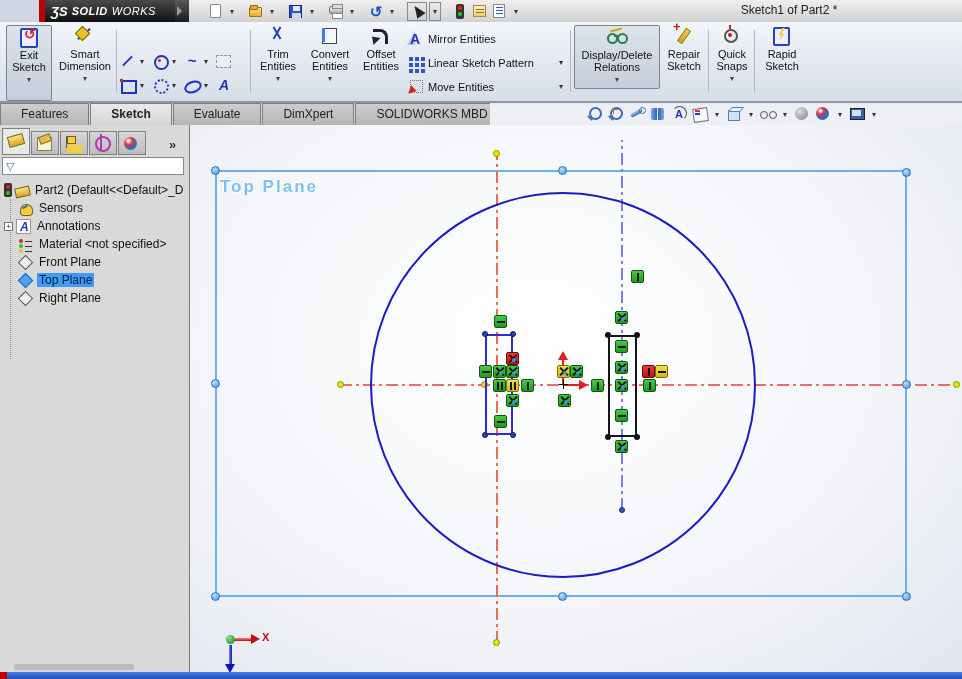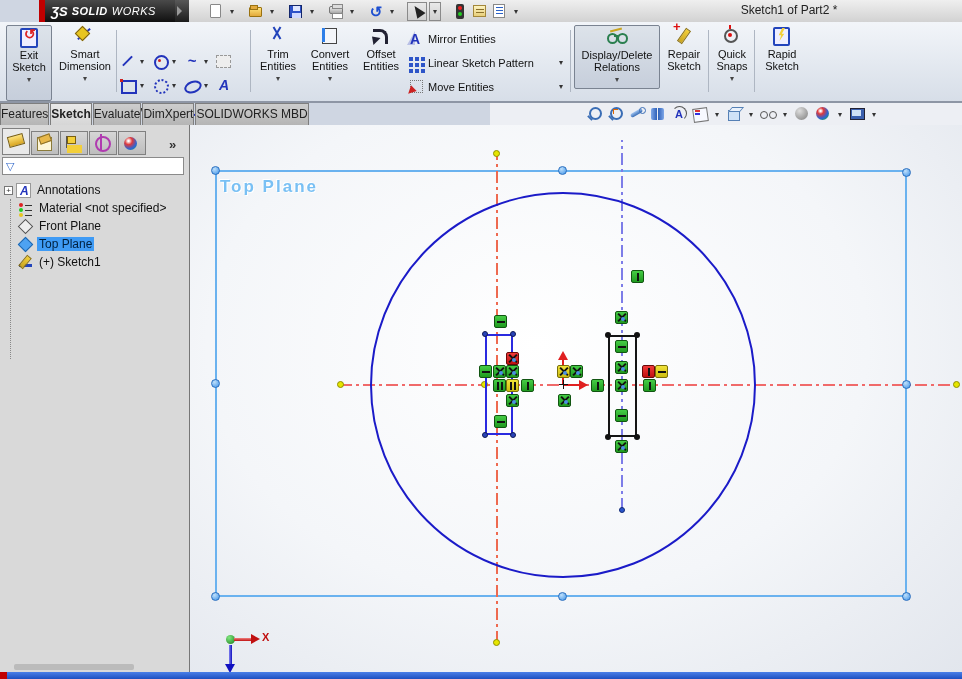--- a/index.html
+++ b/index.html
@@ -87,21 +87,21 @@
   .ri-glasses u{position:absolute;left:4px;top:3px;width:12px;height:2px;background:#caa520;transform:rotate(-15deg)}
   .ri-repair:before{content:"";position:absolute;left:8px;top:3px;width:4px;height:14px;background:linear-gradient(#f3d03a,#caa520);transform:rotate(35deg);border:1px solid #8a6f10}
   .ri-repair:after{content:"+";position:absolute;left:0px;top:-4px;color:#d11;font-weight:bold;font-size:13px}
   .ri-snaps:before{content:"";position:absolute;left:3px;top:4px;width:10px;height:10px;border:2px solid #555;border-radius:50%}
   .ri-snaps:after{content:"";position:absolute;left:7px;top:8px;width:4px;height:4px;background:#d11;border-radius:50%}
   .ri-snaps i{position:absolute;left:8px;top:0px;width:2px;height:4px;background:#d11}
   .ri-rapid:before{content:"";position:absolute;left:2px;top:2px;width:13px;height:15px;border:2px solid #2244bb;border-radius:2px;background:#eef}
   .ri-rapid:after{content:"";position:absolute;left:7px;top:3px;width:7px;height:13px;background:#f3d03a;clip-path:polygon(60% 0,100% 0,55% 45%,90% 45%,20% 100%,45% 55%,10% 55%);border:0}
   
   #tabsrow{position:absolute;left:0;top:103px;height:22px;display:flex}
-  .tab{height:22px;padding:3px 0 0;font-size:12px;color:#222;background:linear-gradient(#cdcdcd,#b5b5b5);border:1px solid #7e7e7e;border-bottom:none;margin-right:1px;white-space:nowrap}
+  .tab{height:22px;padding:3px 20px 0;font-size:12px;color:#222;background:linear-gradient(#cdcdcd,#b5b5b5);border:1px solid #7e7e7e;border-bottom:none;margin-right:1px;white-space:nowrap}
   .tab.active{background:linear-gradient(#e9e9e9,#d6d6d6);font-weight:bold}
   
   #strip{position:absolute;left:490px;top:103px;width:472px;height:22px;background:#edeff4}
   #headsup{position:absolute;left:96px;top:2px;display:flex;align-items:center;gap:3px}
   .hi{width:18px;height:18px;position:relative}
   .hi-mag:before{content:"";position:absolute;left:3px;top:2px;width:9px;height:9px;border:2px solid #3a6db5;border-radius:50%}
   .hi-mag:after{content:"";position:absolute;left:1px;top:12px;width:6px;height:2px;background:#3a6db5;transform:rotate(45deg)}
   .hi-mag.area i{position:absolute;left:6px;top:4px;width:5px;height:5px;border-left:1px solid #d60;border-top:1px solid #d60}
   .hi-tele:before{content:"";position:absolute;left:2px;top:6px;width:13px;height:4px;background:linear-gradient(#9fc3f0,#3a6db5);transform:rotate(-30deg);border-radius:2px}
   .hi-tele:after{content:"";position:absolute;left:11px;top:2px;width:5px;height:5px;border:1px solid #3a6db5;border-radius:50%}
@@ -438,20 +438,30 @@
         <i class="pt-disp"></i>
       </span>
     <span class="pchev">»</span>
   </div>
   <div id="filterrow">
     <span>▽</span>
   </div>
   <div id="treeguide"></div>
   <div id="tree">
     <div class="trow">
+      <i class="ti-traffic"></i>
+      <i class="ticon ti-part"></i>
+      <span class="lbl">Part2 (Default&lt;&lt;Default&gt;_D</span>
+    </div>
+    <div class="trow">
+      <span class="tindent"></span>
+        <i class="ticon ti-sens"></i>
+      <span class="lbl">Sensors</span>
+    </div>
+    <div class="trow">
       <span class="texp">+</span>
       <i class="ticon ti-ann"></i>
       <span class="lbl">Annotations</span>
     </div>
     <div class="trow">
       <span class="tindent"></span>
         <i class="ticon ti-mat"></i>
       <span class="lbl">Material &lt;not specified&gt;</span>
     </div>
     <div class="trow">
@@ -459,22 +469,22 @@
         <i class="ticon ti-plane"></i>
       <span class="lbl">Front Plane</span>
     </div>
     <div class="trow">
       <span class="tindent"></span>
         <i class="ticon ti-plane sel"></i>
       <span class="lbl sel">Top Plane</span>
     </div>
     <div class="trow">
       <span class="tindent"></span>
-        <i class="ticon ti-sketch"></i>
-      <span class="lbl">(+) Sketch1</span>
+        <i class="ticon ti-plane"></i>
+      <span class="lbl">Right Plane</span>
     </div>
   </div>
   <div id="sb-hscroll"></div>
 </div>
 <div id="splitter">
   <span class="spl-arrow"></span>
     <span class="spl-arrow"></span>
     <span class="spl-arrow"></span>
 </div>
 

